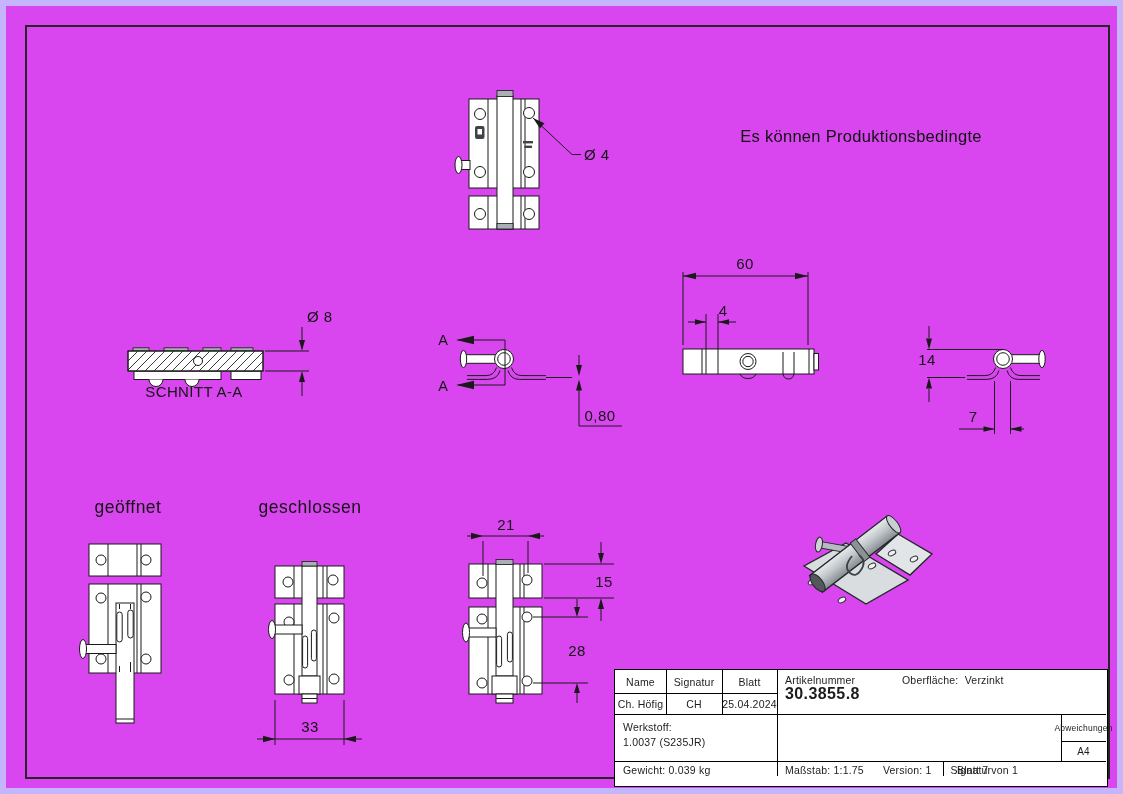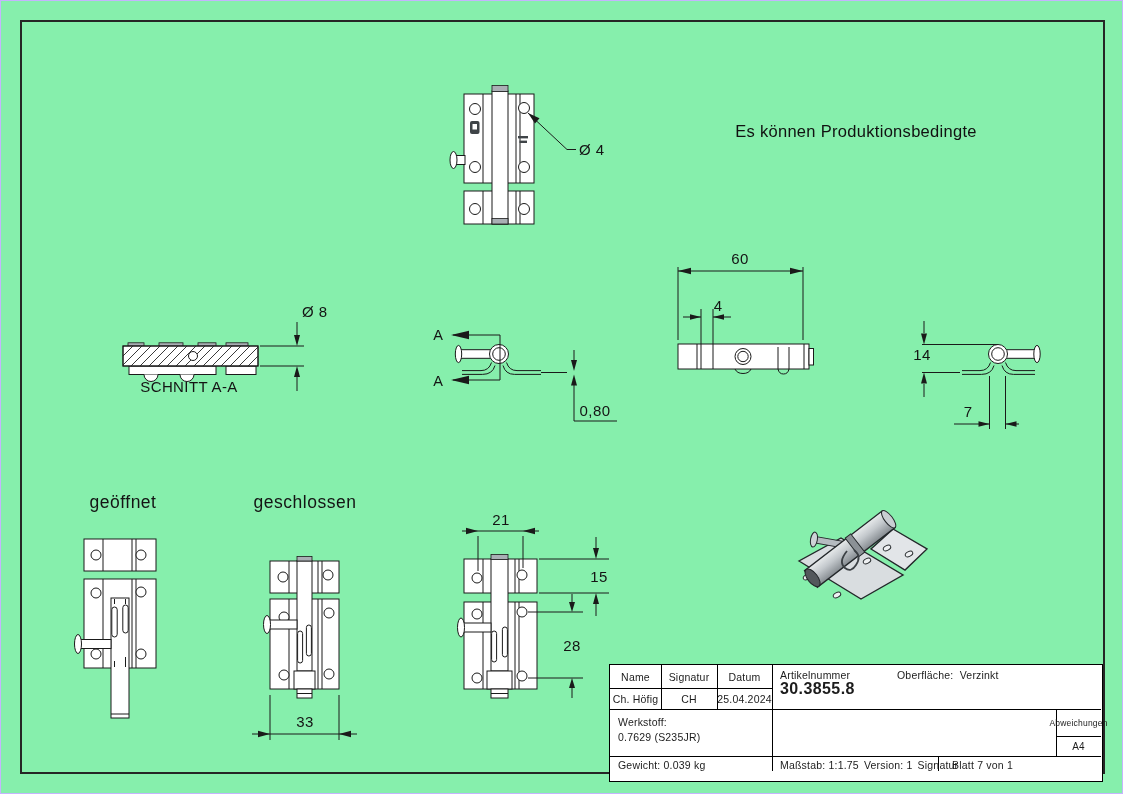--- a/index.html
+++ b/index.html
@@ -1,18 +1,18 @@
 <!DOCTYPE html>
 <html><head>
 <meta charset="utf-8">
 <style>
   html,body{margin:0;padding:0}
   body{width:1123px;height:794px;position:relative;background:#fff;
        font-family:"Liberation Sans",sans-serif;color:#1a1a1a;overflow:hidden}
-  .sheet{position:absolute;inset:0;border:1px solid #c4b5fd;background:#86efac;box-sizing:border-box}
+  .sheet{position:absolute;inset:0;border:6px solid #c4b5fd;background:#d946ef;box-sizing:border-box}
   .frame{position:absolute;left:19px;top:19px;width:1085px;height:754px;
          border:2px solid #262626;box-sizing:border-box}
   svg.drawing{position:absolute;left:0;top:0}
   .ln{stroke:#1a1a1a;stroke-width:1;fill:none}
   .fw{fill:#fff;stroke:#1a1a1a;stroke-width:1}
   .fg{fill:#a9afb4;stroke:#1a1a1a;stroke-width:.8}
   .hole{fill:#fff;stroke:#1a1a1a;stroke-width:1}
   .arr{fill:#1a1a1a;stroke:none}
   .dim{font:15px "Liberation Sans",sans-serif;fill:#141414;letter-spacing:.4px}
   .vlabel{font:17.5px "Liberation Sans",sans-serif;fill:#141414;letter-spacing:.5px}
@@ -21,21 +21,21 @@
         font-size:16.5px;letter-spacing:.3px;line-height:1.32;color:#111}
   
   .tb{position:absolute;left:608px;top:663px;width:494px;height:118px;
       border:1.5px solid #000;box-sizing:border-box;font-size:10.5px;color:#1c1c1c;background:#fff}
   .tb .vl{position:absolute;width:0;border-left:1px solid #000}
   .tb .hl{position:absolute;height:0;border-top:1px solid #000}
   .tb .cell{position:absolute;display:flex;align-items:center;justify-content:center;
             white-space:nowrap;letter-spacing:.2px}
   .tb .lcell{position:absolute;white-space:nowrap;letter-spacing:.2px}
   .tb .artnum{font-size:16px;font-weight:600;letter-spacing:.4px}
-  .tb .row{display:flex;gap:5px}
+  .tb .row{display:flex;gap:19px}
 </style>
 </head>
 <body>
 
 <div class="sheet">
   <div class="frame"></div>
 
   <div class="note">
     <div>Es können Produktionsbedingte</div>
   </div>
@@ -257,34 +257,34 @@
     <div class="vl" style="left:162px;top:0;height:106px"></div>
     <div class="vl" style="left:328px;top:91px;height:15px"></div>
     <div class="vl" style="left:446px;top:44px;height:47px"></div>
     <div class="hl" style="top:23px;left:0;width:162px"></div>
     <div class="hl" style="top:44px;left:0;width:491px"></div>
     <div class="hl" style="top:71px;left:446px;width:45px"></div>
     <div class="hl" style="top:91px;left:0;width:491px"></div>
 
     <div class="cell" style="left:0;top:0;width:51px;height:23px">Name</div>
     <div class="cell" style="left:51px;top:0;width:56px;height:23px">Signatur</div>
-    <div class="cell" style="left:107px;top:0;width:55px;height:23px">Datum</div>
+    <div class="cell" style="left:107px;top:0;width:55px;height:23px">Blatt</div>
     <div class="cell" style="left:0;top:23px;width:51px;height:21px">Ch. Höfig</div>
     <div class="cell" style="left:51px;top:23px;width:56px;height:21px">CH</div>
     <div class="cell" style="left:107px;top:23px;width:55px;height:21px">25.04.2024</div>
 
     <div class="lcell" style="left:170px;top:4px">Artikelnummer</div>
     <div class="lcell artnum" style="left:170px;top:15px">30.3855.8</div>
     <div class="lcell" style="left:287px;top:4px">
       <span>Oberfläche:</span>&nbsp;
       <span>Verzinkt</span>
     </div>
 
     <div class="lcell" style="left:8px;top:51px">Werkstoff:</div>
-    <div class="lcell" style="left:8px;top:66px">0.7629 (S235JR)</div>
+    <div class="lcell" style="left:8px;top:66px">1.0037 (S235JR)</div>
 
     <div class="cell" style="left:446px;top:44px;width:45px;height:27px;font-size:8.5px">Abweichungen</div>
     <div class="cell" style="left:446px;top:71px;width:45px;height:20px;font-size:10px">A4</div>
 
     <div class="lcell" style="left:8px;top:94px">Gewicht: 0.039 kg</div>
     <div class="lcell row" style="left:170px;top:94px">
       <span>Maßstab: 1:1.75</span>
       <span>Version: 1</span>
       <span>Signatur</span>
     </div>

